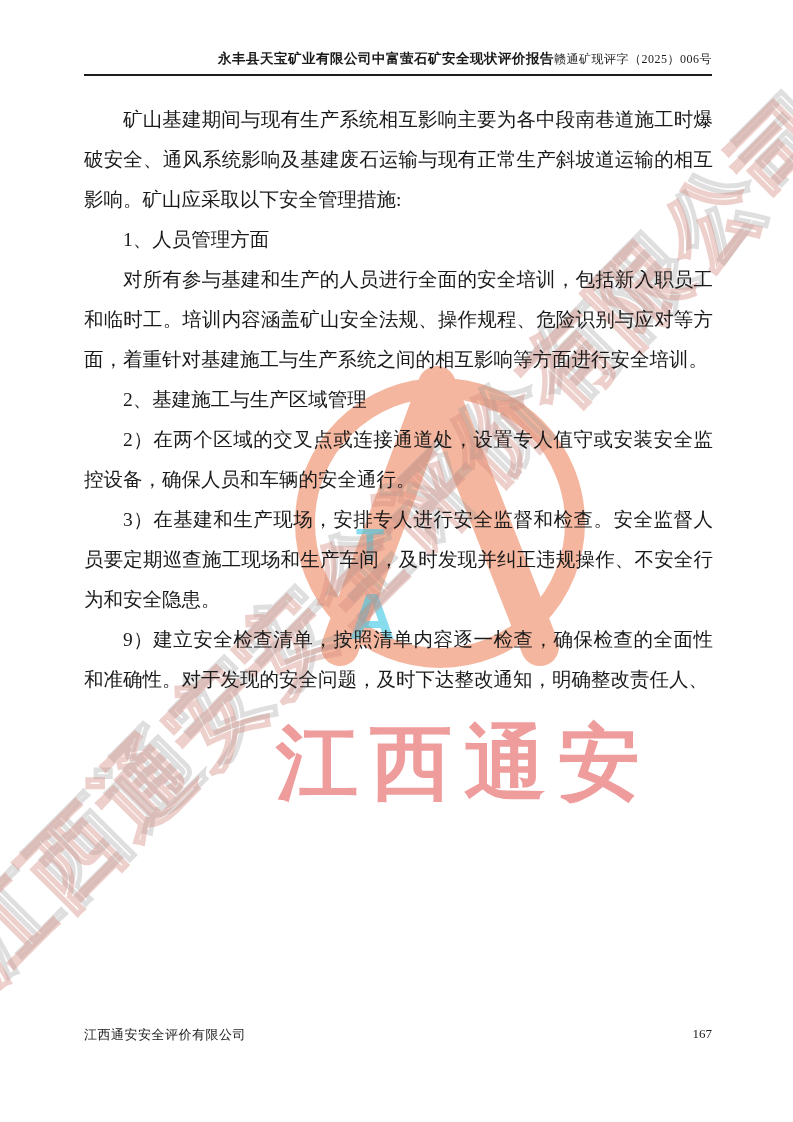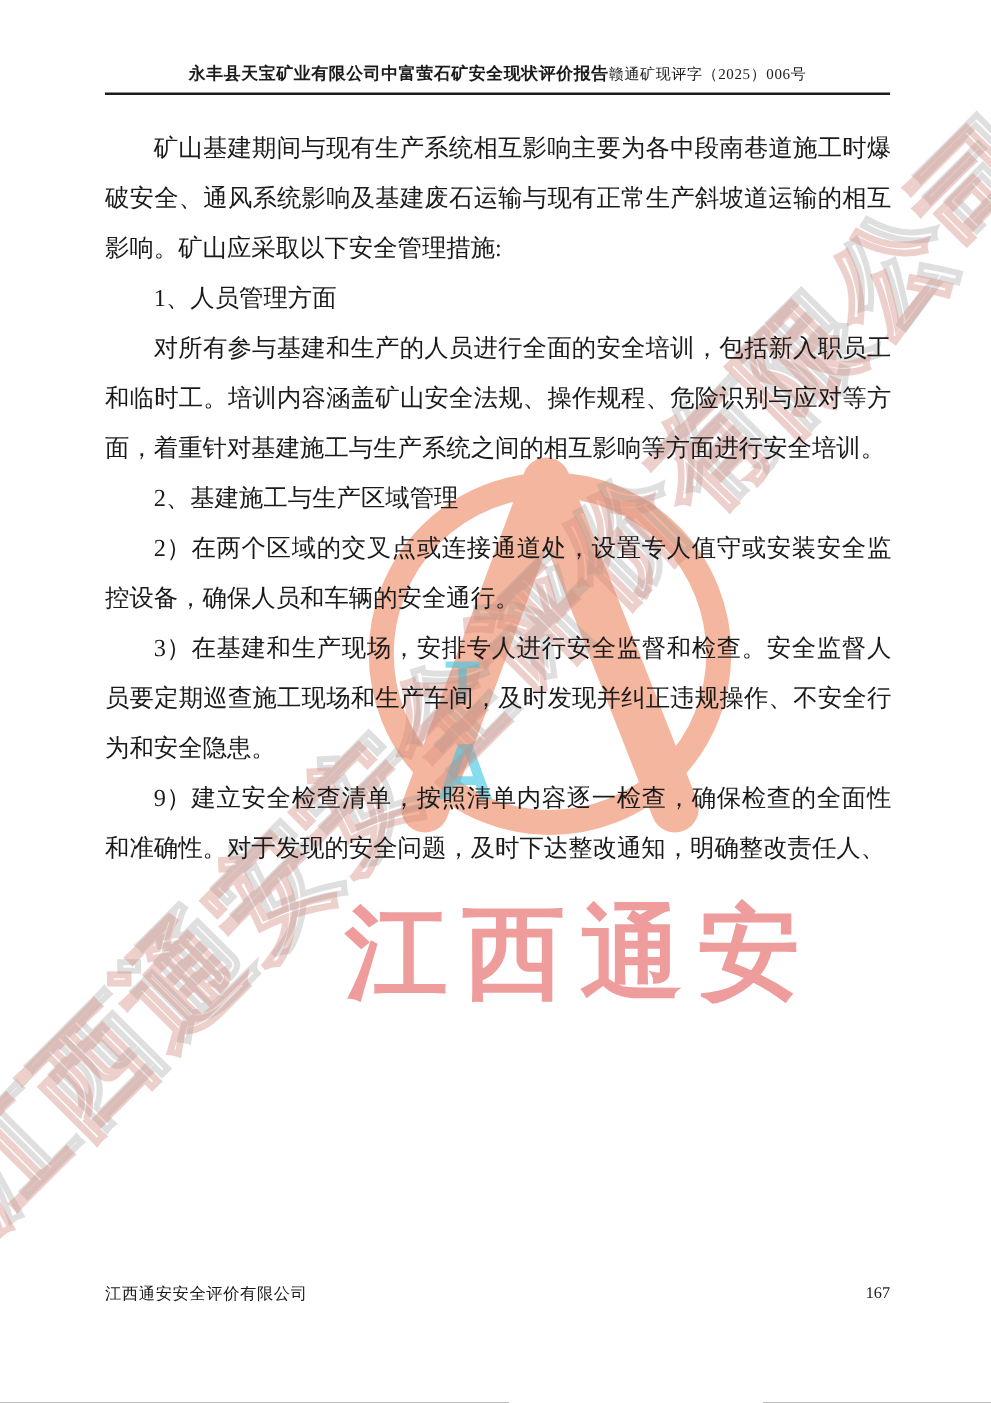--- a/index.html
+++ b/index.html
@@ -9,21 +9,21 @@
     background:#ffffff;
     margin:0 auto;
     overflow:hidden;
     font-family:"Liberation Serif","DejaVu Serif",serif;
     color:#1a1a1a;
   }
 
   
   .header{
     position:absolute;left:84px;right:81px;top:50px;
-    display:flex;justify-content:center;align-items:flex-end;
+    display:flex;justify-content:flex-end;align-items:flex-end;
     padding-bottom:6px;
     border-bottom:2.5px solid #1c1c1c;
   }
   .header-left{
     font-family:"Liberation Sans","DejaVu Sans",sans-serif;
     font-weight:bold;font-size:13.5px;letter-spacing:0.5px;
   }
   .header-right{
     font-size:12px;letter-spacing:0.5px;
   }

